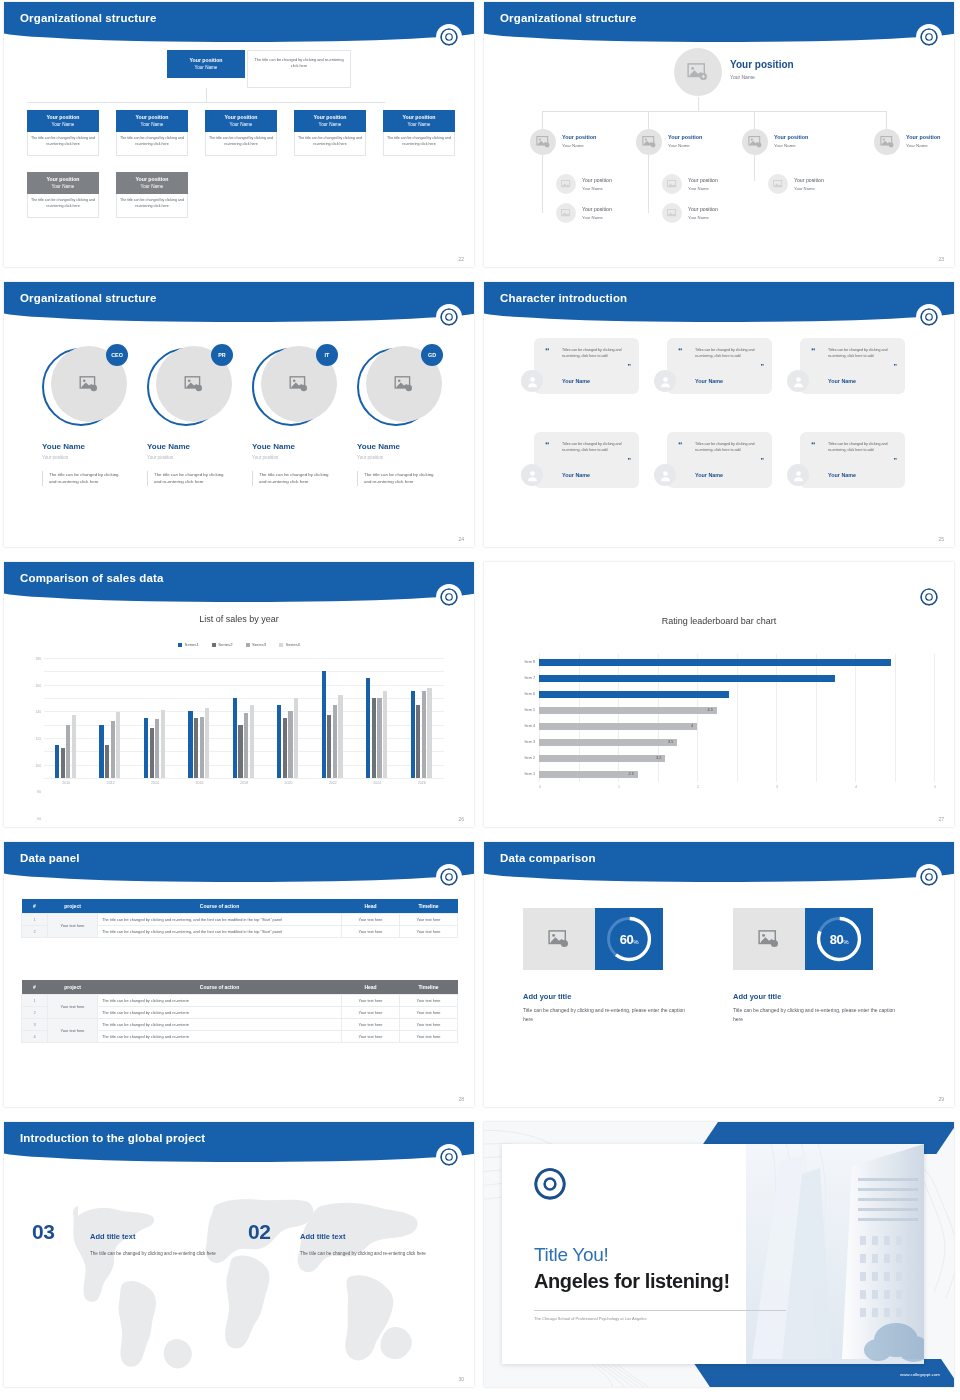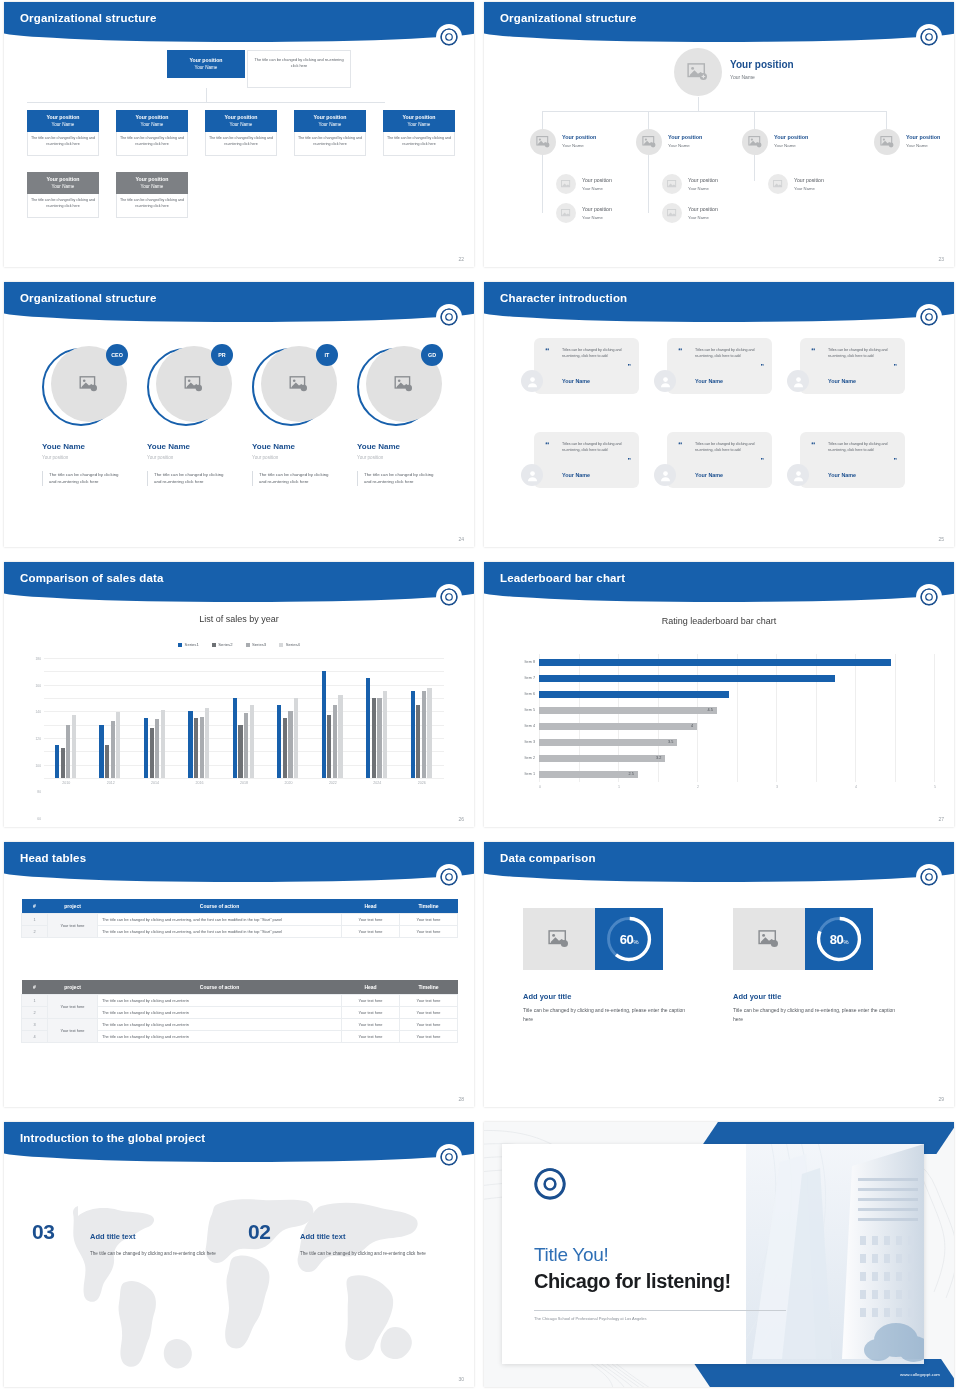--- a/index.html
+++ b/index.html
@@ -672,24 +672,20 @@
           <div class="bar" style="left: 377.778px; width: 4.2px; height: 86.6667px; background: rgb(169, 172, 176);"></div>
           <div class="bar" style="left: 383.378px; width: 4.2px; height: 90px; background: rgb(214, 216, 218);"></div>
           <div class="xtick" style="left: 377.778px;">2026</div>
         </div>
     <div class="pg">26</div>
   </div>
     </div>
 
   <div class="cell">
   <div class="slide">
-    <div class="hdr">
-      <div class="band"></div>
-      <div class="ttl">Leaderboard bar chart</div>
-    </div>
     <div class="logo-badge">
       <svg viewBox="0 0 40 40">
             <g fill="none" stroke="#1b4f8f" stroke-width="2.4">
         <circle cx="20" cy="20" r="16"></circle>
               <circle cx="20" cy="20" r="6.5"></circle>
         <path d="M20 4 a16 16 0 0 1 11 27"></path>
               <path d="M31 31 a16 16 0 0 1-22 0"></path>
         <path d="M9 31 A16 16 0 0 1 20 4"></path>
             </g>
           </svg>
@@ -747,21 +743,21 @@
           <div class="hbar-lbl" style="top: 8px;">Item 8</div>
         </div>
     <div class="pg">27</div>
   </div>
     </div>
 
   <div class="cell">
   <div class="slide">
     <div class="hdr">
       <div class="band"></div>
-      <div class="ttl">Head tables</div>
+      <div class="ttl">Data panel</div>
     </div>
     <div class="logo-badge">
       <svg viewBox="0 0 40 40">
             <g fill="none" stroke="#1b4f8f" stroke-width="2.4">
         <circle cx="20" cy="20" r="16"></circle>
               <circle cx="20" cy="20" r="6.5"></circle>
         <path d="M20 4 a16 16 0 0 1 11 27"></path>
               <path d="M31 31 a16 16 0 0 1-22 0"></path>
         <path d="M9 31 A16 16 0 0 1 20 4"></path>
             </g>
@@ -1039,21 +1035,21 @@
             <circle cx="20" cy="20" r="16"></circle>
                   <circle cx="20" cy="20" r="6"></circle>
             <path d="M20 4 a16 16 0 0 1 11 27"></path>
                   <path d="M31 31 a16 16 0 0 1-22 0"></path>
             <path d="M9 31 A16 16 0 0 1 20 4"></path>
                 </g>
               </svg>
         </div>
 
         <div class="ty-t1">Title You!</div>
-        <div class="ty-t2">Chicago for listening!</div>
+        <div class="ty-t2">Angeles for listening!</div>
         <div class="ty-rule"></div>
         <div class="ty-sub">The Chicago School of Professional Psychology at Los Angeles</div>
       </div>
 
       <div class="ty-web">www.collegeppt.com</div>
     </div>
   </div>
     </div>
 
 </div>

